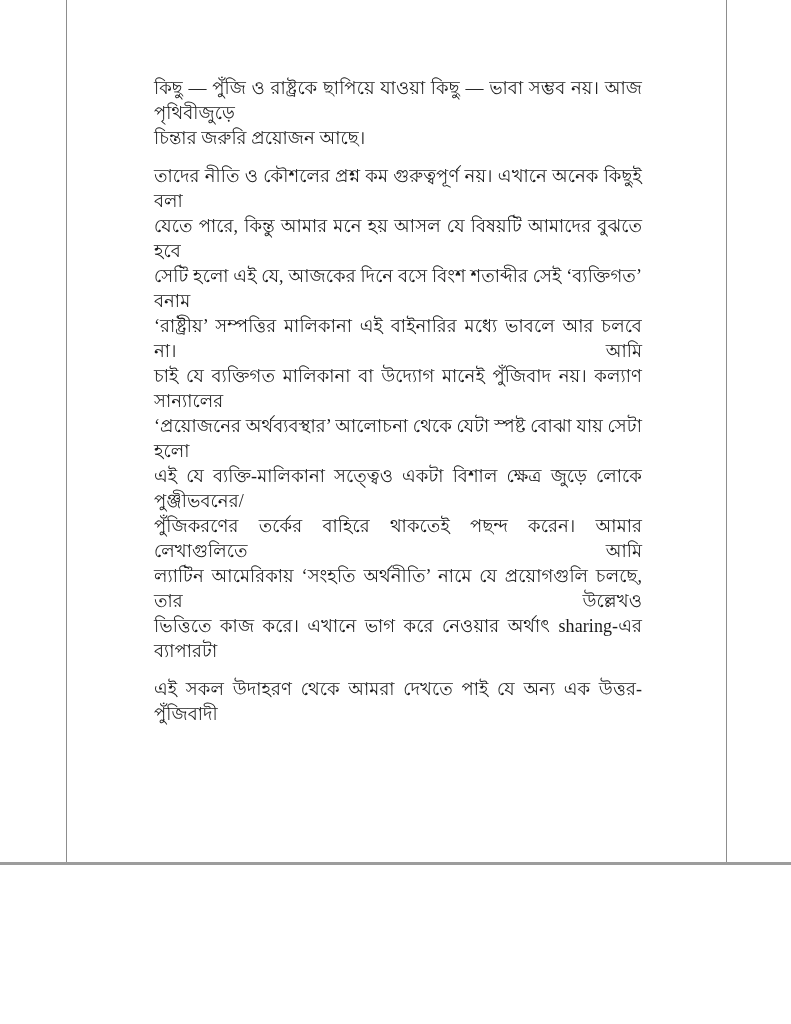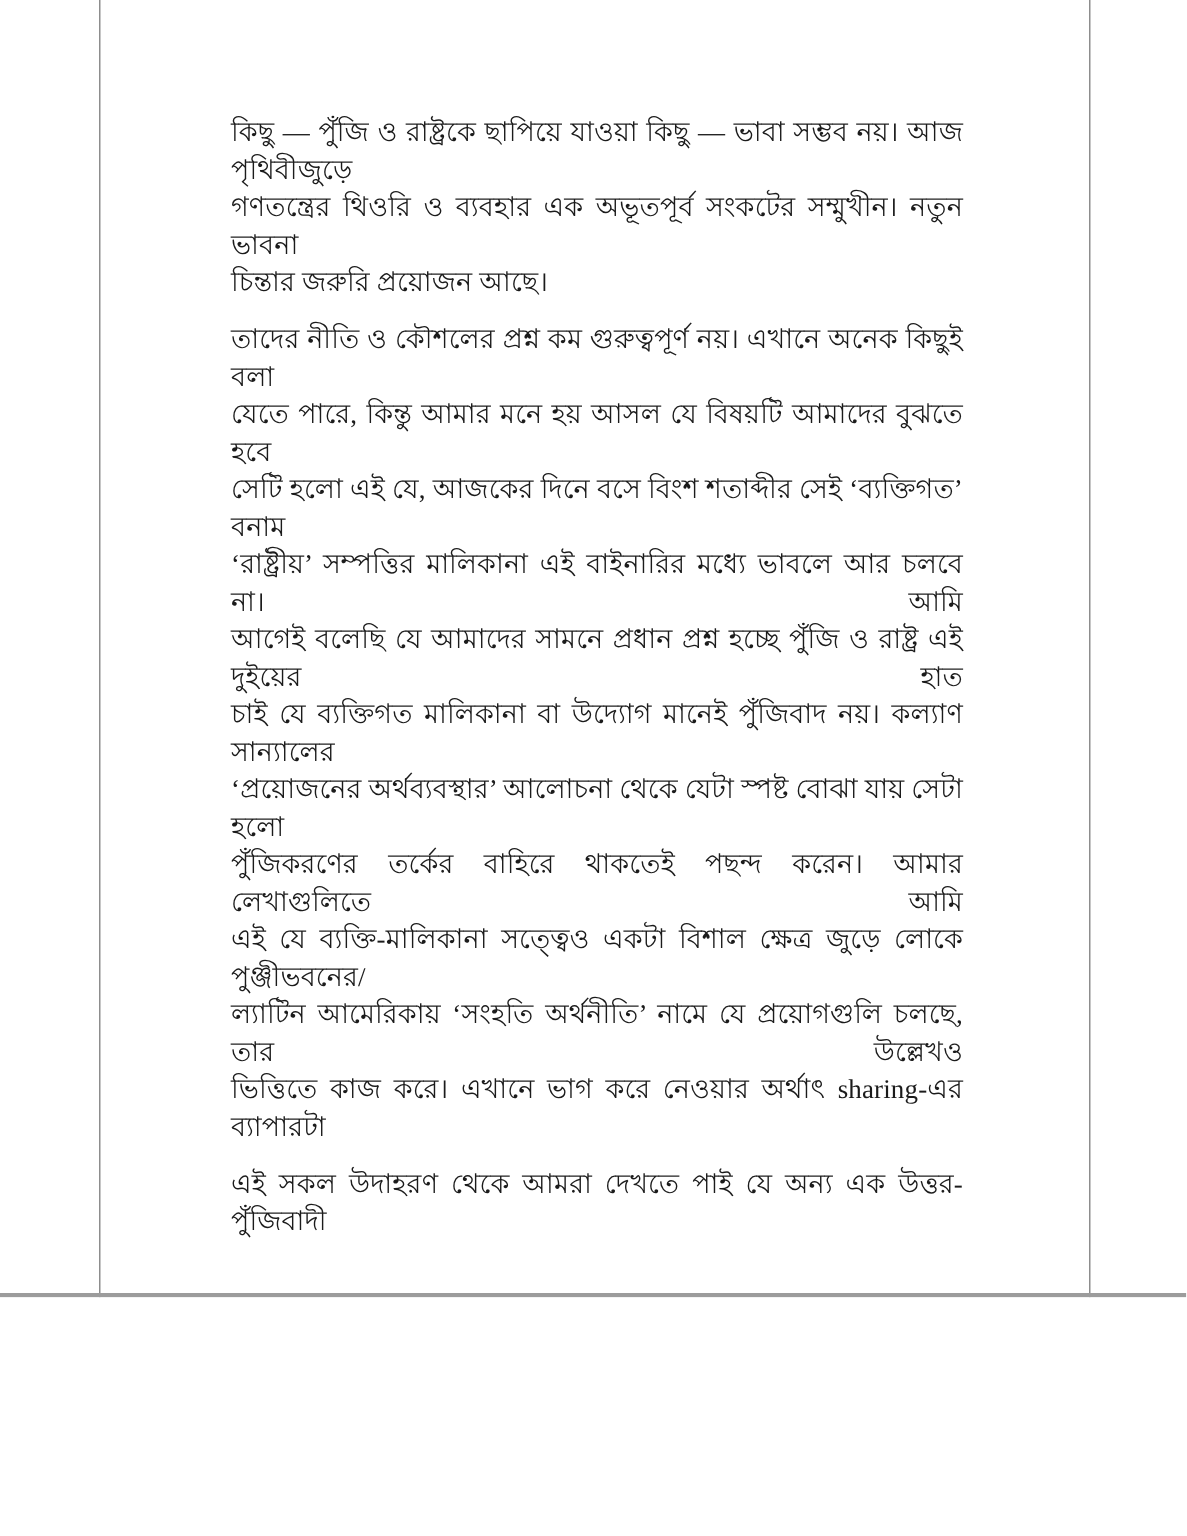--- a/index.html
+++ b/index.html
@@ -77,33 +77,31 @@
 <div class="scan-page">
 
   <div class="edge-v left"></div>
   <div class="edge-v right"></div>
   <div class="edge-bottom"></div>
 
   <div class="text-block" id="text-block">
 
   <div class="paragraph">
         <div class="line">কিছু — পুঁজি ও রাষ্ট্রকে ছাপিয়ে যাওয়া কিছু — ভাবা সম্ভব নয়। আজ পৃথিবীজুড়ে</div>
-        <div class="line">গণতন্ত্রের থিওরি ও ব্যবহার এক অভূতপূর্ব সংকটের সম্মুখীন। নতুন ভাবনা</div>
         <div class="line last-line">চিন্তার জরুরি প্রয়োজন আছে।</div>
       </div>
       <div class="paragraph">
         <div class="line">তাদের নীতি ও কৌশলের প্রশ্ন কম গুরুত্বপূর্ণ নয়। এখানে অনেক কিছুই বলা</div>
         <div class="line">যেতে পারে, কিন্তু আমার মনে হয় আসল যে বিষয়টি আমাদের বুঝতে হবে</div>
         <div class="line">সেটি হলো এই যে, আজকের দিনে বসে বিংশ শতাব্দীর সেই ‘ব্যক্তিগত’ বনাম</div>
         <div class="line">‘রাষ্ট্রীয়’ সম্পত্তির মালিকানা এই বাইনারির মধ্যে ভাবলে আর চলবে না। আমি</div>
-        <div class="line">আগেই বলেছি যে আমাদের সামনে প্রধান প্রশ্ন হচ্ছে পুঁজি ও রাষ্ট্র এই দুইয়ের হাত</div>
         <div class="line">চাই যে ব্যক্তিগত মালিকানা বা উদ্যোগ মানেই পুঁজিবাদ নয়। কল্যাণ সান্যালের</div>
         <div class="line">‘প্রয়োজনের অর্থব্যবস্থার’ আলোচনা থেকে যেটা স্পষ্ট বোঝা যায় সেটা হলো</div>
+        <div class="line">এই যে ব্যক্তি-মালিকানা সত্ত্বেও একটা বিশাল ক্ষেত্র জুড়ে লোকে পুঞ্জীভবনের/</div>
         <div class="line">পুঁজিকরণের তর্কের বাহিরে থাকতেই পছন্দ করেন। আমার লেখাগুলিতে আমি</div>
-        <div class="line">এই যে ব্যক্তি-মালিকানা সত্ত্বেও একটা বিশাল ক্ষেত্র জুড়ে লোকে পুঞ্জীভবনের/</div>
         <div class="line">ল্যাটিন আমেরিকায় ‘সংহতি অর্থনীতি’ নামে যে প্রয়োগগুলি চলছে, তার উল্লেখও</div>
         <div class="line">ভিত্তিতে কাজ করে। এখানে ভাগ করে নেওয়ার অর্থাৎ sharing-এর ব্যাপারটা</div>
       </div>
       <div class="paragraph">
         <div class="line">এই সকল উদাহরণ থেকে আমরা দেখতে পাই যে অন্য এক উত্তর-পুঁজিবাদী</div>
       </div>
     </div>
 
   <div class="page-footer">
     <span class="page-number">৩৬</span>

